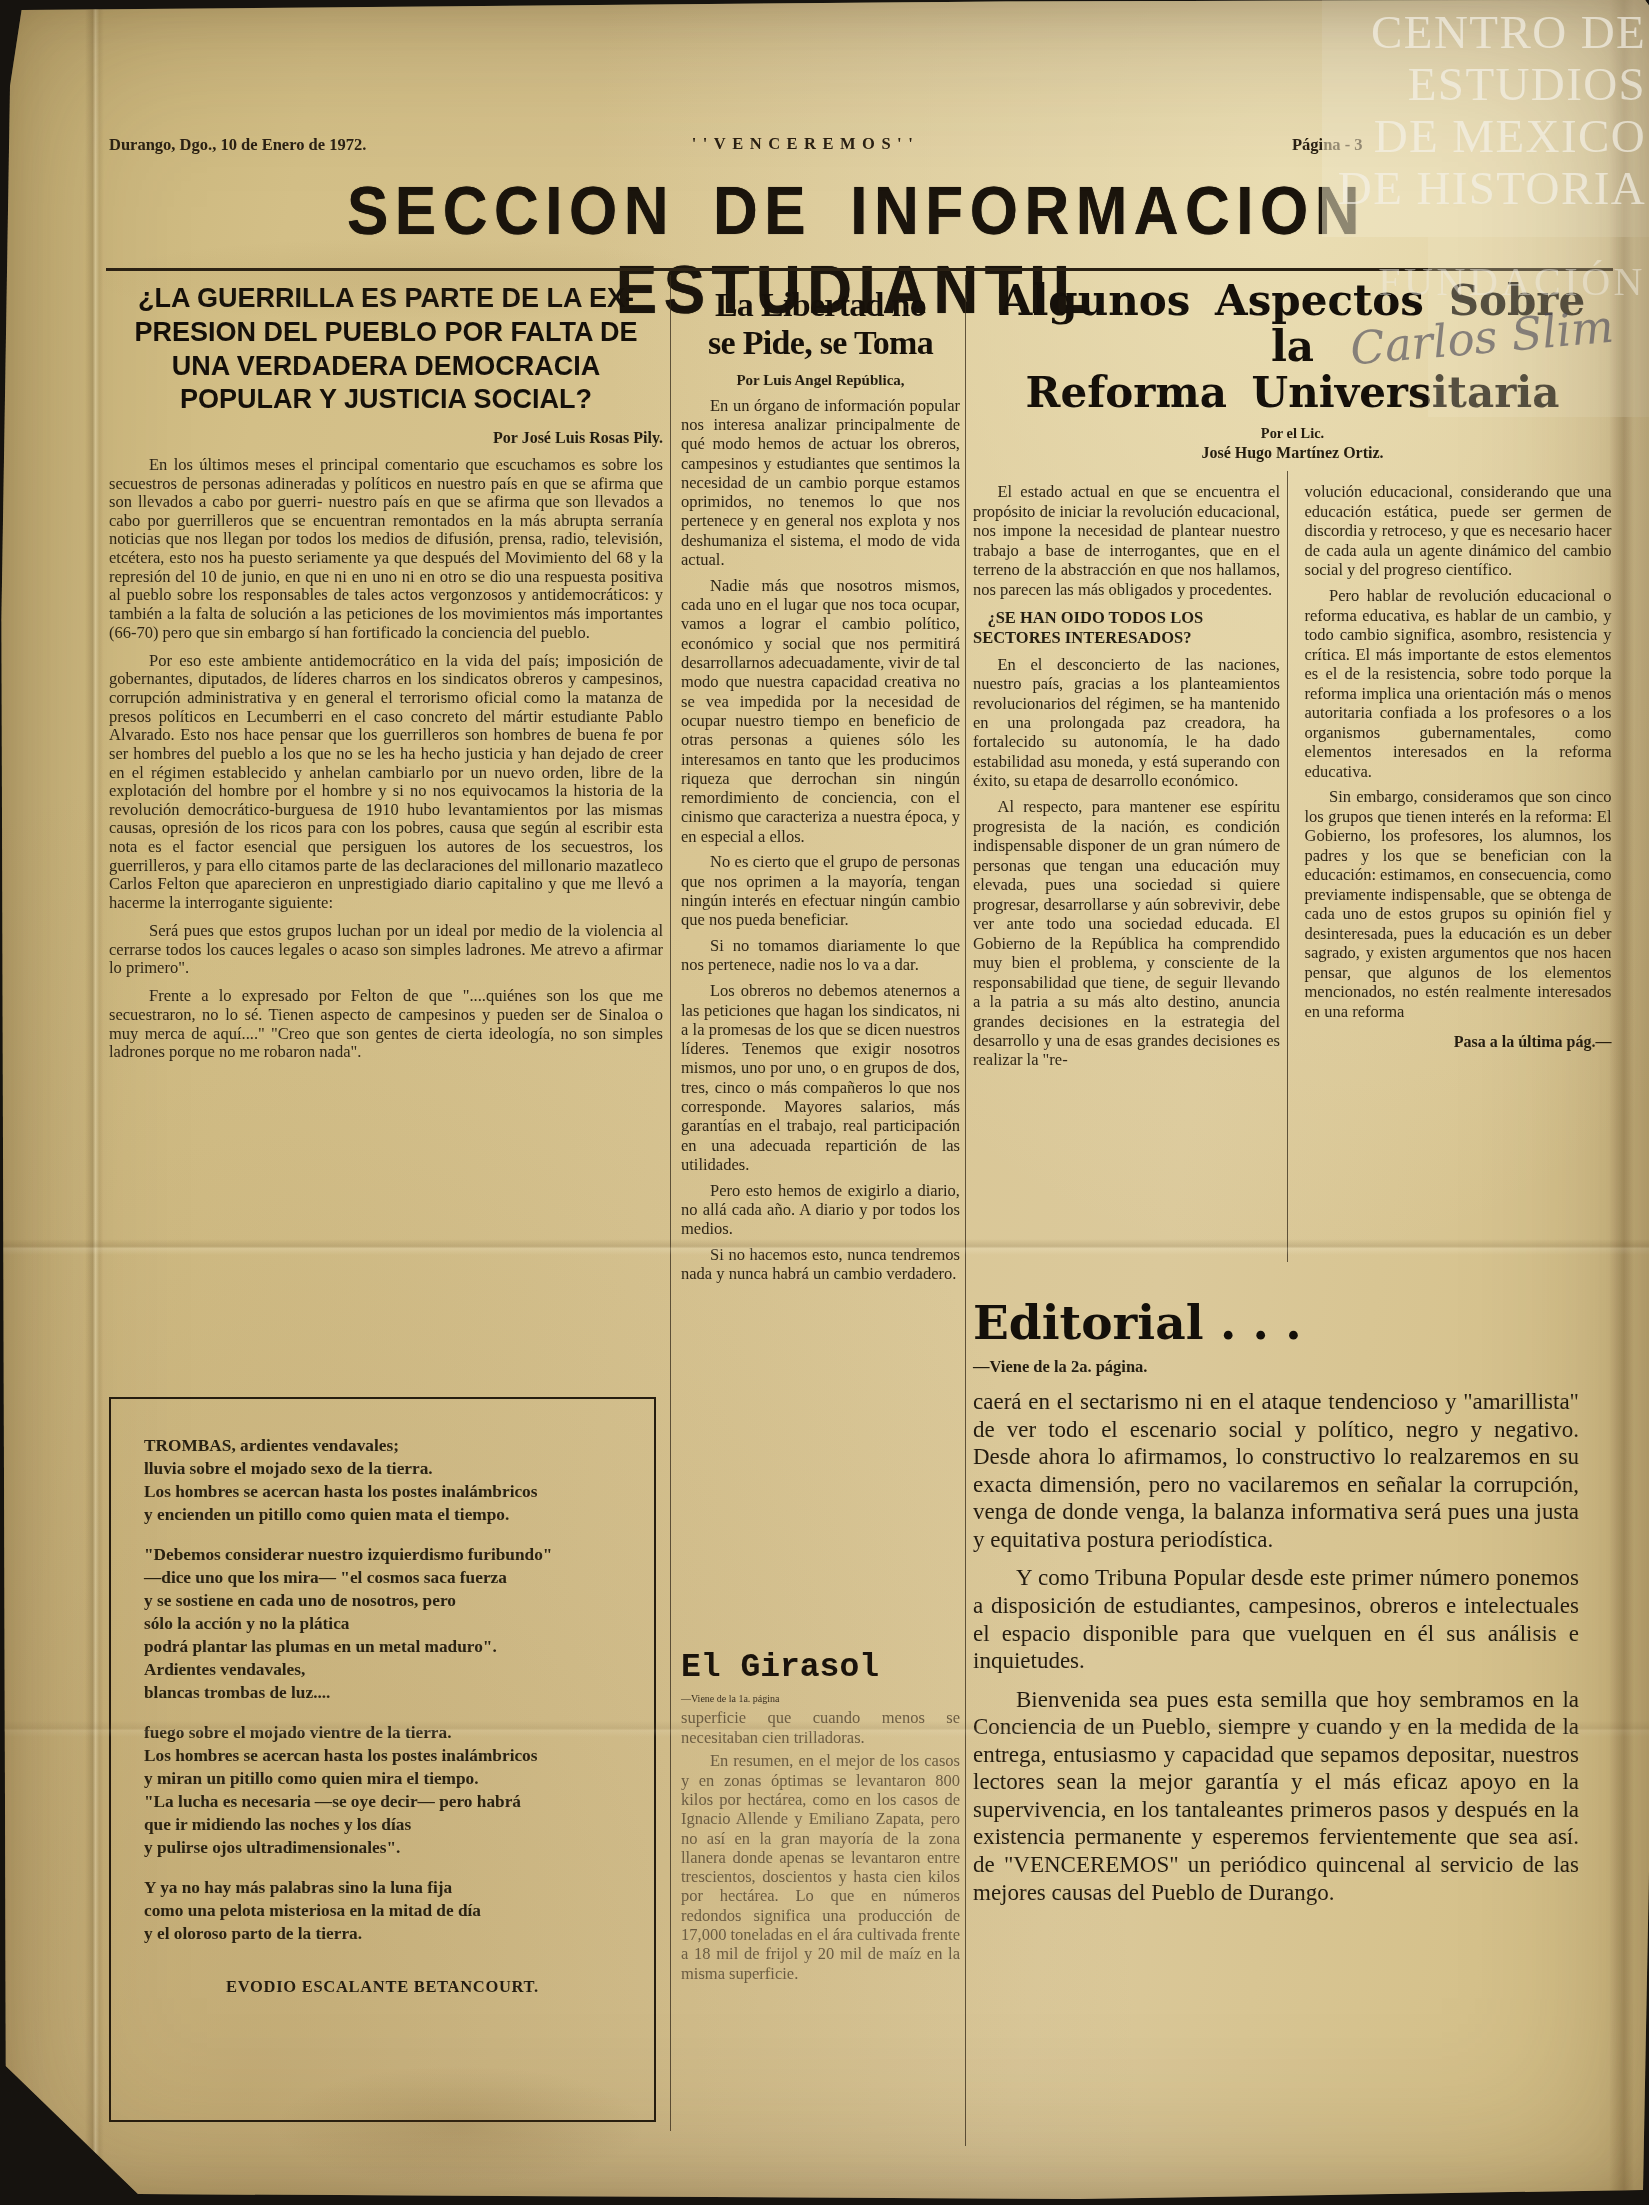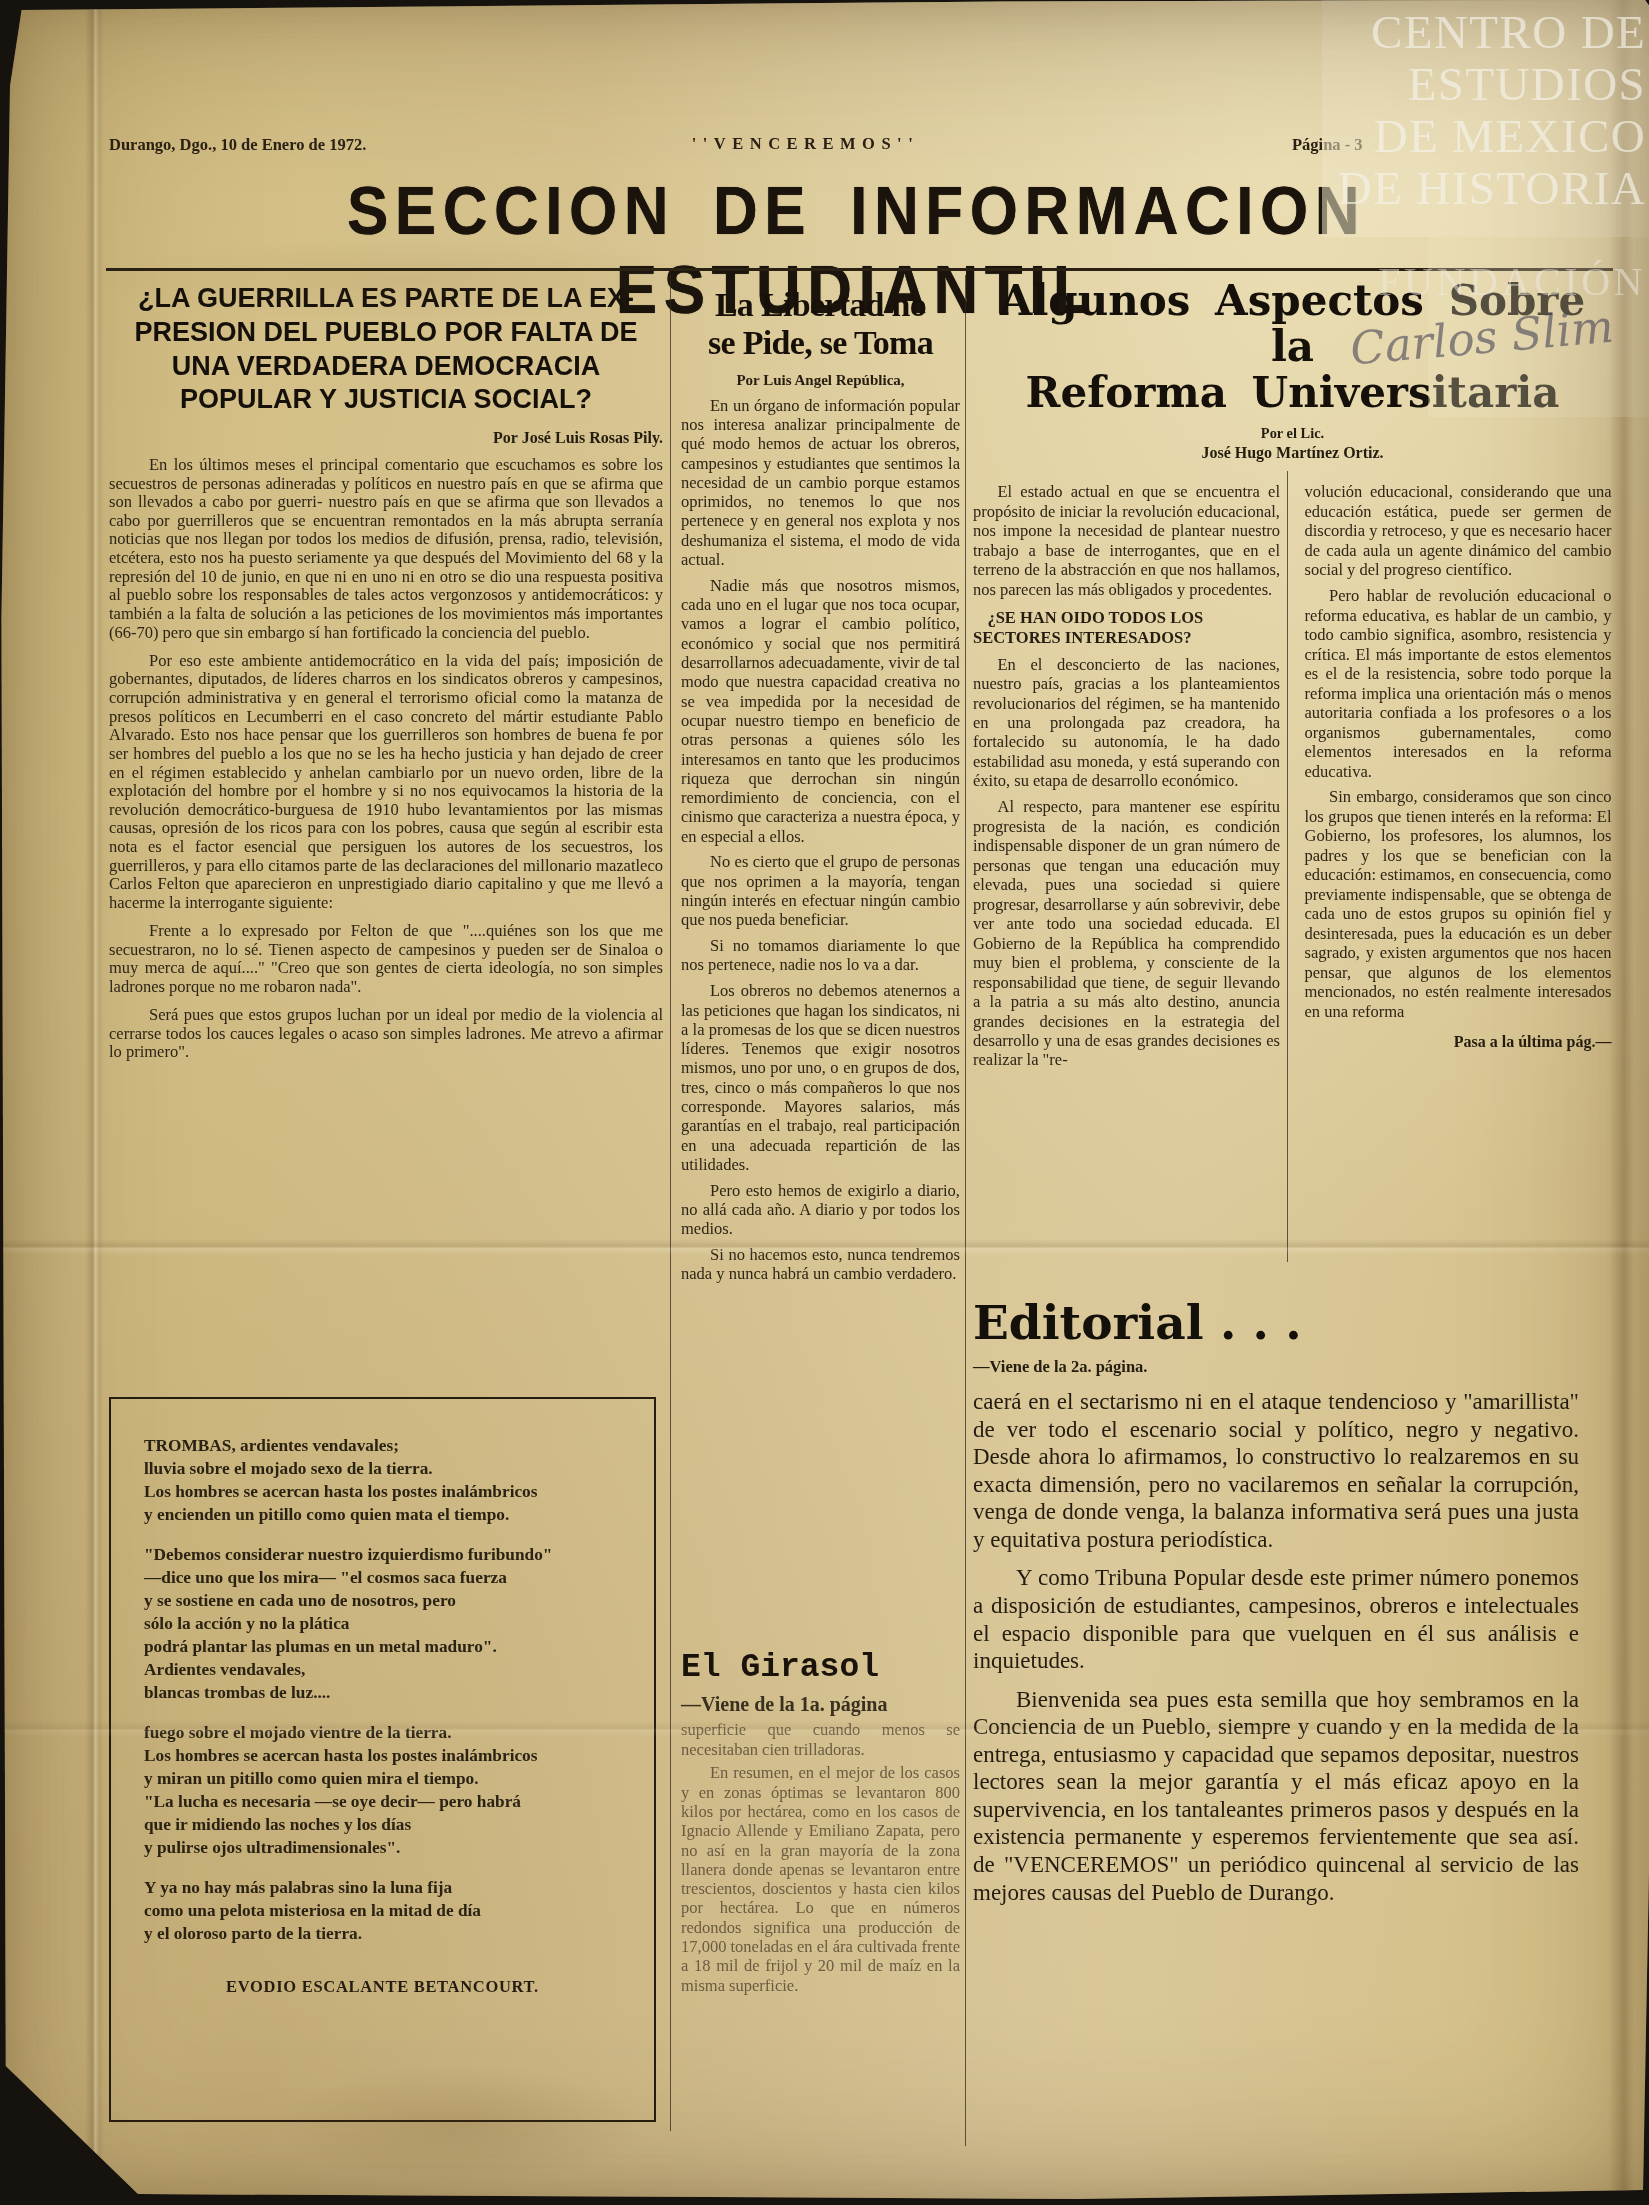--- a/index.html
+++ b/index.html
@@ -55,21 +55,21 @@
   .conv-sig{text-align:center;font-weight:bold;font-size:16.5px;letter-spacing:0.7px;margin-top:32px;color:#241d10;}
 
   .art-libertad{position:absolute;left:681px;top:286px;width:279px;}
   .lib-title{margin:0;font-family:Liberation Serif, serif;font-weight:bold;font-size:34px;line-height:1.12;
     text-align:center;white-space:pre-line;letter-spacing:-0.7px;color:#161009;}
   .lib-byline{text-align:center;font-weight:bold;font-size:15px;margin-top:10px;color:#241d10;}
   .art-libertad p{font-size:16.5px;line-height:1.17;text-align:justify;text-indent:29px;margin:6.5px 0 0;}
 
   .art-girasol{position:absolute;left:681px;top:1649px;width:279px;}
   .gir-title{margin:0;font-family:Liberation Mono, monospace;font-weight:bold;font-size:33px;color:#1a130b;}
-  .gir-viene{font-weight:bold;font-size:20px;margin:7.2px 0 2.9px;color:#3a3020;}
+  .gir-viene{font-weight:normal;font-size:10px;margin:7.2px 0 2.9px;color:#3a3020;}
   .art-girasol p{font-size:16.5px;line-height:1.17;text-align:justify;margin:4.3px 0 0;color:#6a5b42;}
 
   .art-reforma{position:absolute;left:973px;top:278px;width:639px;}
   .ref-title{margin:0;font-family:"DejaVu Serif",serif;font-weight:bold;font-size:42px;line-height:1.1;
     text-align:center;white-space:pre-line;word-spacing:10px;color:#15100a;}
   .ref-byline1{text-align:center;font-weight:bold;font-size:14.4px;margin-top:8.6px;color:#241d10;}
   .ref-byline2{text-align:center;font-weight:bold;font-size:16px;margin-top:1.4px;color:#241d10;}
   .ref-cols{display:flex;gap:24.5px;margin-top:14.4px;}
   .ref-col{width:307px;}
   .ref-col p{font-size:16.5px;line-height:1.18;text-align:justify;text-indent:24.5px;margin:6.5px 0 0;}
@@ -116,22 +116,22 @@
     <div class="vrule v3"></div>
 
     <article class="art-guerrilla">
       <h2 class="g-title">¿LA GUERRILLA ES PARTE DE LA EX-
 PRESION DEL PUEBLO POR FALTA DE
 UNA VERDADERA DEMOCRACIA
 POPULAR Y JUSTICIA SOCIAL?</h2>
       <div class="byline">Por José Luis Rosas Pily.</div>
       <p>En los últimos meses el principal comentario que escuchamos es sobre los secuestros de personas adineradas y políticos en nuestro país en que se afirma que son llevados a cabo por guerri- nuestro país en que se afirma que son llevados a cabo por guerrilleros que se encuentran remontados en la más abrupta serranía noticias que nos llegan por todos los medios de difusión, prensa, radio, televisión, etcétera, esto nos ha puesto seriamente ya que después del Movimiento del 68 y la represión del 10 de junio, en que ni en uno ni en otro se dio una respuesta positiva al pueblo sobre los responsables de tales actos vergonzosos y antidemocráticos: y también a la falta de solución a las peticiones de los movimientos más importantes (66-70) pero que sin embargo sí han fortificado la conciencia del pueblo.</p>
       <p>Por eso este ambiente antidemocrático en la vida del país; imposición de gobernantes, diputados, de líderes charros en los sindicatos obreros y campesinos, corrupción administrativa y en general el terrorismo oficial como la matanza de presos políticos en Lecumberri en el caso concreto del mártir estudiante Pablo Alvarado. Esto nos hace pensar que los guerrilleros son hombres de buena fe por ser hombres del pueblo a los que no se les ha hecho justicia y han dejado de creer en el régimen establecido y anhelan cambiarlo por un nuevo orden, libre de la explotación del hombre por el hombre y si no nos equivocamos la historia de la revolución democrático-burguesa de 1910 hubo levantamientos por las mismas causas, opresión de los ricos para con los pobres, causa que según al escribir esta nota es el factor esencial que persiguen los autores de los secuestros, los guerrilleros, y para ello citamos parte de las declaraciones del millonario mazatleco Carlos Felton que aparecieron en unprestigiado diario capitalino y que me llevó a hacerme la interrogante siguiente:</p>
+      <p>Será pues que estos grupos luchan por un ideal por medio de la violencia al cerrarse todos los cauces legales o acaso son simples ladrones. Me atrevo a afirmar lo primero".</p>
       <p>Frente a lo expresado por Felton de que "....quiénes son los que me secuestraron, no lo sé. Tienen aspecto de campesinos y pueden ser de Sinaloa o muy merca de aquí...."  "Creo que son gentes de cierta ideología, no son simples ladrones porque no me robaron nada".</p>
-      <p>Será pues que estos grupos luchan por un ideal por medio de la violencia al cerrarse todos los cauces legales o acaso son simples ladrones. Me atrevo a afirmar lo primero".</p>
     </article>
 
     <section class="box-conv">
       <p class="stanza">TROMBAS, ardientes vendavales;
 lluvia sobre el mojado sexo de la tierra.
 Los hombres se acercan hasta los postes inalámbricos
 y encienden un pitillo como quien mata el tiempo.</p>
       <p class="stanza">"Debemos considerar nuestro izquierdismo furibundo"
 —dice uno que los mira— "el cosmos saca fuerza
 y se sostiene en cada uno de nosotros, pero

